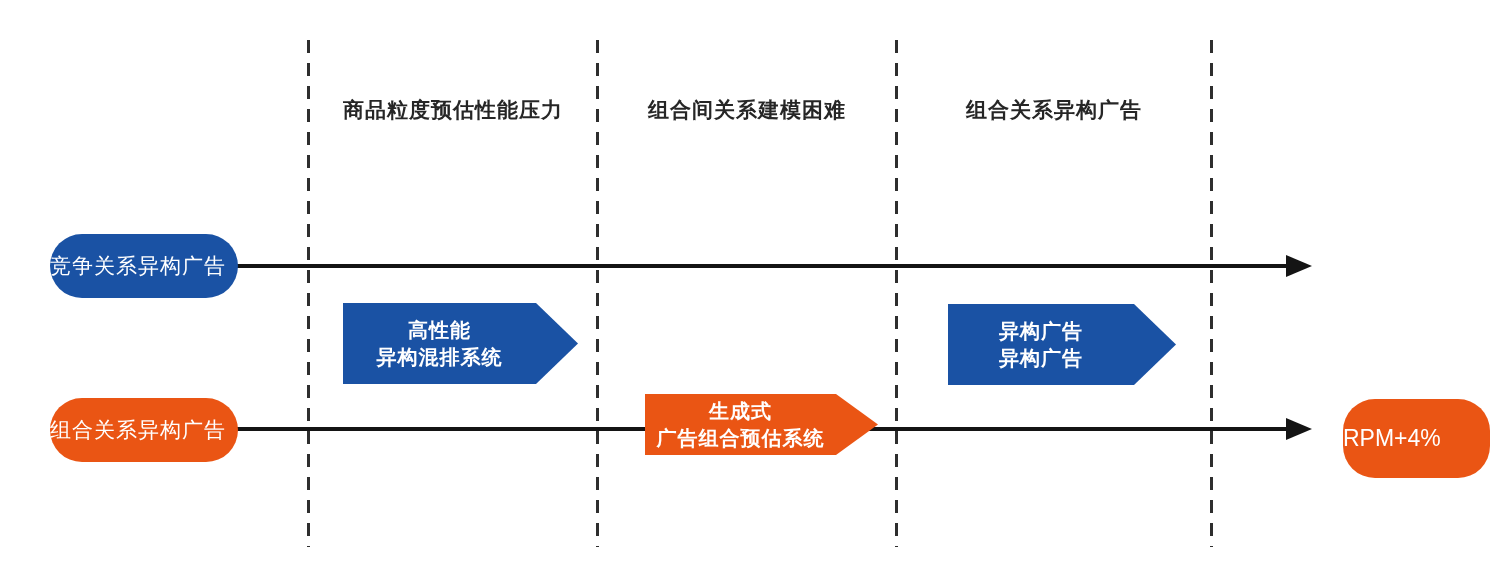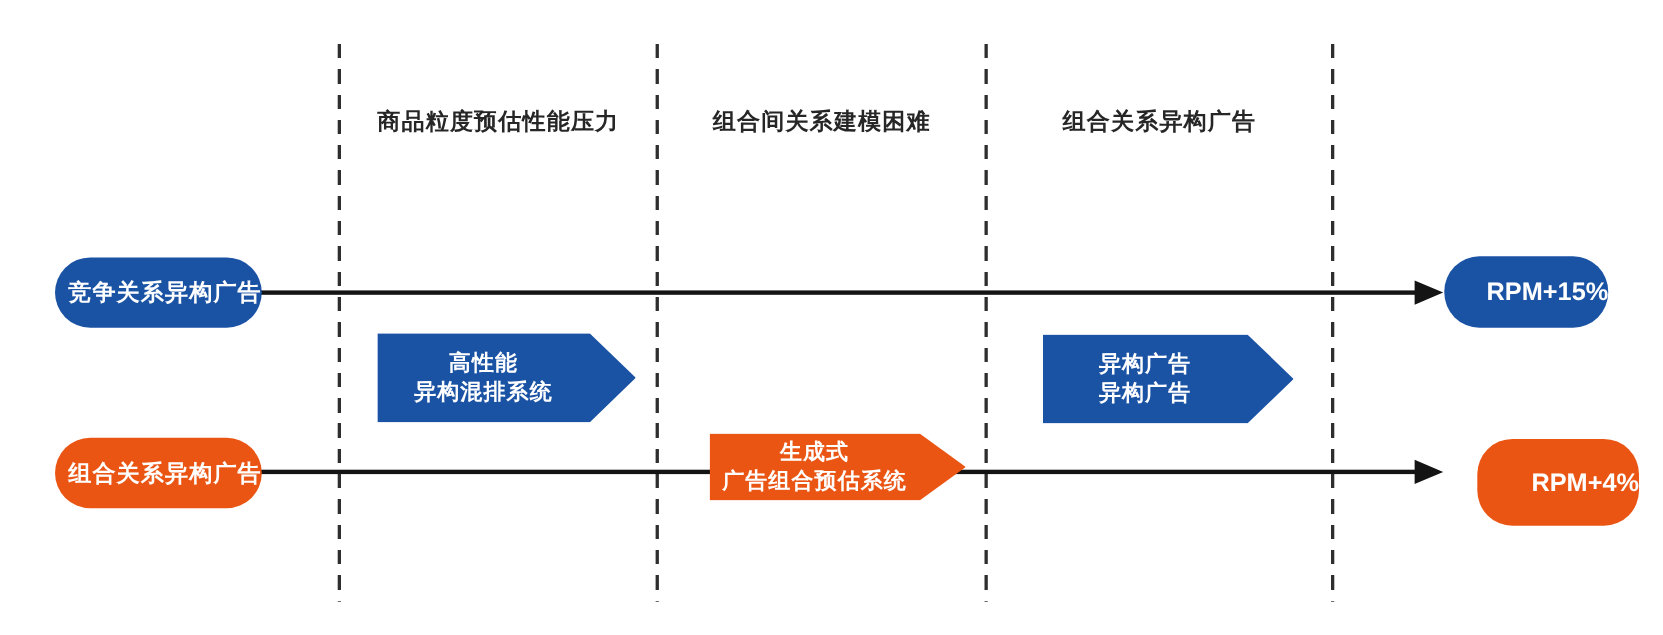--- a/index.html
+++ b/index.html
@@ -24,23 +24,23 @@
     position:absolute;height:4px;background:var(--line);
   }
   .arrowhead{
     position:absolute;width:0;height:0;
     border-left:26px solid var(--line);
     border-top:11px solid transparent;
     border-bottom:11px solid transparent;
   }
   .pill{
     position:absolute;
-    display:flex;align-items:center;justify-content:flex-end;
+    display:flex;align-items:center;justify-content:flex-start;
     border-radius:32px;
-    color:#ffffff;font-weight:bold;font-size:21px;
+    color:#ffffff;font-weight:normal;font-size:21px;
     letter-spacing:1px;
   }
   .pill.result{font-size:23px;letter-spacing:0;}
   .pill.blue,.chev.blue{background:var(--blue);}
   .pill.orange,.chev.orange{background:var(--orange);}
   .chev{
     position:absolute;z-index:3;
     display:flex;flex-direction:column;align-items:center;justify-content:center;
     clip-path:polygon(0 0,calc(100% - 42px) 0,100% 50%,calc(100% - 42px) 100%,0 100%);
     padding-right:42px;box-sizing:border-box;
@@ -72,23 +72,20 @@
   <div class="hline" style="left:236px;top:427px;width:1052px"></div>
   <div class="arrowhead" style="left:1286px;top:418px"></div>
 
   <div class="pill blue" style="left:50px;top:234px;width:188px;height:64px">
     <span>竞争关系异构广告</span>
   </div>
   <div class="pill orange" style="left:50px;top:398px;width:188px;height:64px">
     <span>组合关系异构广告</span>
   </div>
 
-  <div class="pill blue result" style="left:1313px;top:233px;width:149px;height:65px">
-    <span>RPM+15%</span>
-  </div>
   <div class="pill orange result" style="left:1343px;top:399px;width:147px;height:79px">
     <span>RPM+4%</span>
   </div>
 
   <div class="chev blue" style="left:343px;top:303px;width:235px;height:81px">
     <span>高性能</span>
     <span>异构混排系统</span>
   </div>
   <div class="chev orange" style="left:645px;top:394px;width:233px;height:61px">
     <span>生成式</span>

